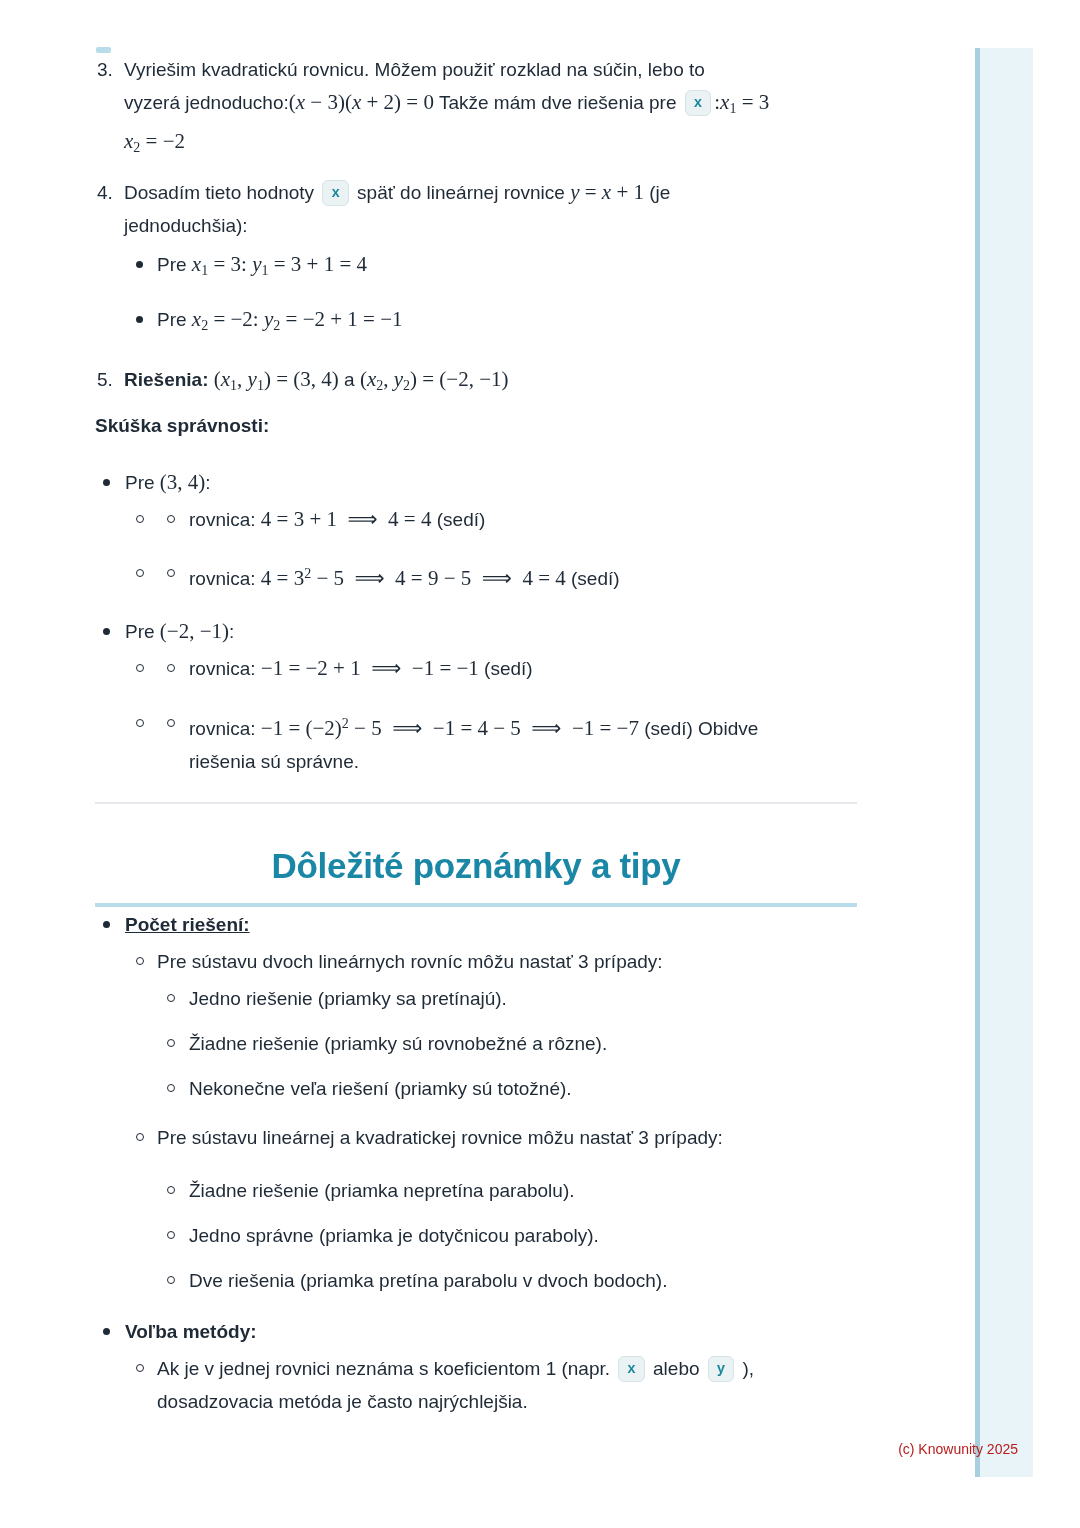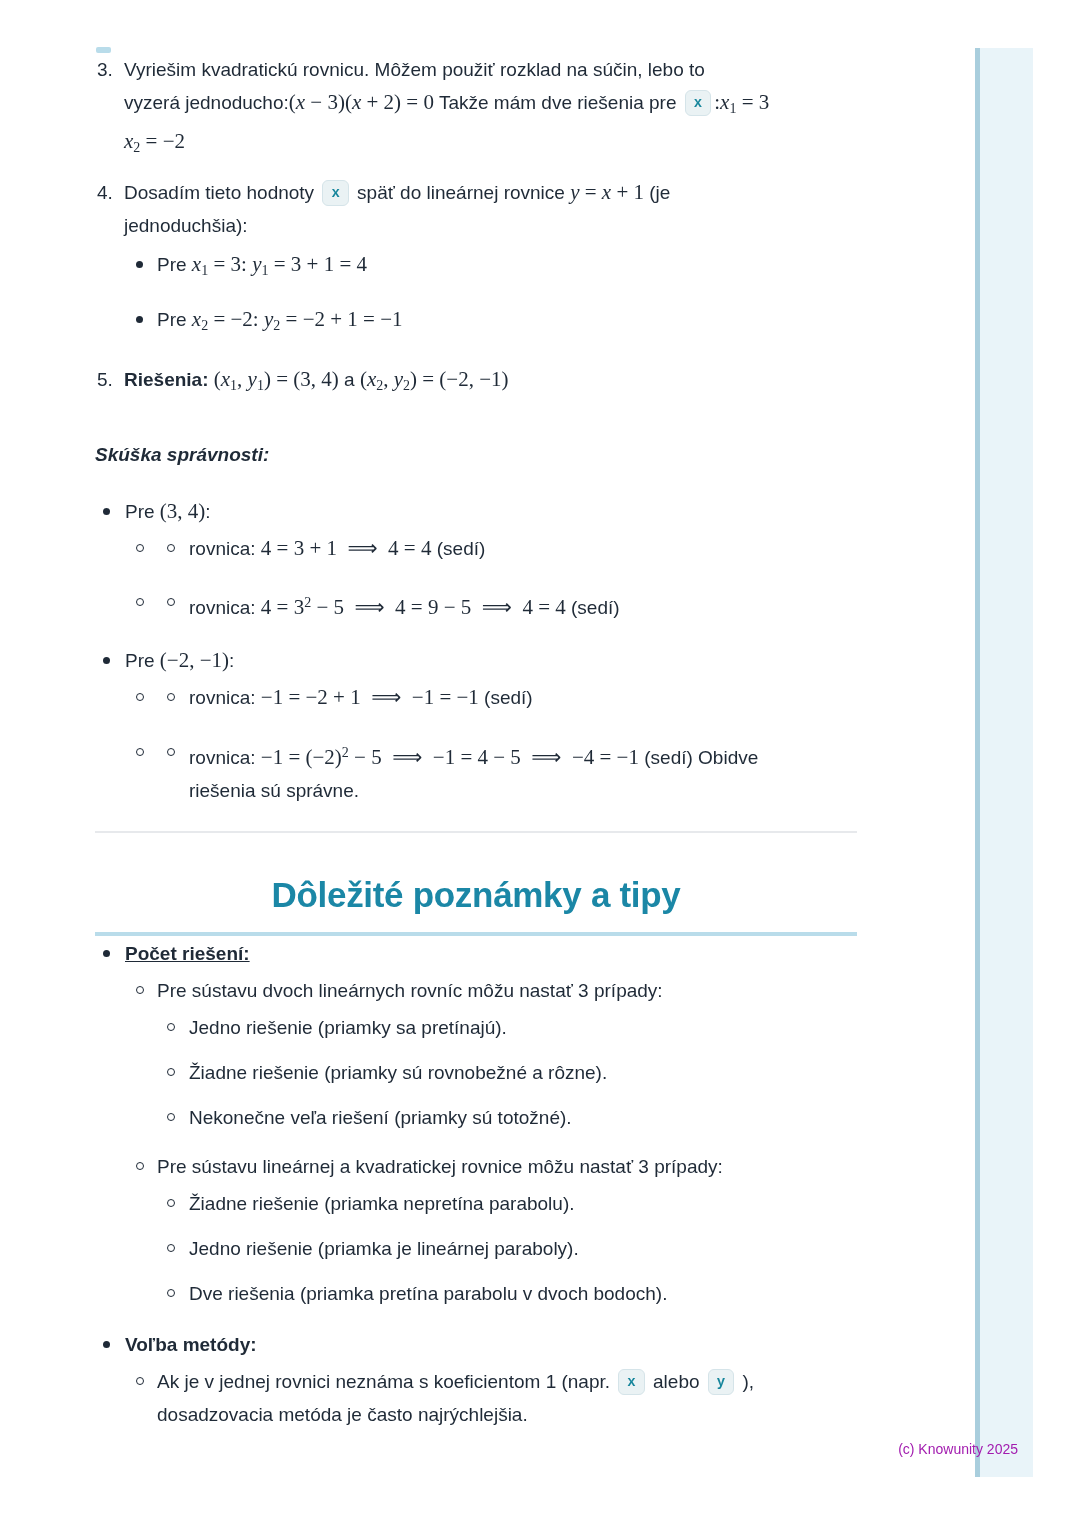--- a/index.html
+++ b/index.html
@@ -63,21 +63,21 @@
       <span class="content"><span>Pre </span><span class="math mi">x</span><span class="sub">1</span><span class="math"> = 3: </span><span class="math mi">y</span><span class="sub">1</span><span class="math"> = 3 + 1 = 4</span></span>
     </div>
     <div class="row" style="padding-left: 62px; margin-top: 16px;">
       <span class="disc" style="left: 41px;"></span>
       <span class="content"><span>Pre </span><span class="math mi">x</span><span class="sub">2</span><span class="math"> = −2: </span><span class="math mi">y</span><span class="sub">2</span><span class="math"> = −2 + 1 = −1</span></span>
     </div>
     <div class="row" style="padding-left: 29px; margin-top: 21px;">
       <span class="num" style="left: 2px;">5.</span>
       <span class="content"><span class="bold">Riešenia: </span><span class="math">(</span><span class="math mi">x</span><span class="sub">1</span><span class="math">, </span><span class="math mi">y</span><span class="sub">1</span><span class="math">) = (3, 4)</span><span> a </span><span class="math">(</span><span class="math mi">x</span><span class="sub">2</span><span class="math">, </span><span class="math mi">y</span><span class="sub">2</span><span class="math">) = (−2, −1)</span></span>
     </div>
-    <div class="row" style="padding-left: 0px; margin-top: 36px; font-style: italic;">
+    <div class="row" style="padding-left: 0px; margin-top: 7px;">
       <span class="content"><span class="bold">Skúška správnosti:</span></span>
     </div>
     <div class="row" style="padding-left: 30px; margin-top: 24px;">
       <span class="disc" style="left: 8px;"></span>
       <span class="content"><span>Pre </span><span class="math">(3, 4)</span><span>:</span></span>
     </div>
     <div class="row" style="padding-left: 94px; margin-top: 4px;">
       <span class="circ" style="left: 41px;"></span>
       <span class="circ" style="left: 72px;"></span>
       <span class="content"><span>rovnica: </span><span class="math">4 = 3 + 1 ⟹ 4 = 4</span><span> (sedí)</span></span>
@@ -92,21 +92,21 @@
       <span class="content"><span>Pre </span><span class="math">(−2, −1)</span><span>:</span></span>
     </div>
     <div class="row" style="padding-left: 94px; margin-top: 4px;">
       <span class="circ" style="left: 41px;"></span>
       <span class="circ" style="left: 72px;"></span>
       <span class="content"><span>rovnica: </span><span class="math">−1 = −2 + 1 ⟹ −1 = −1</span><span> (sedí)</span></span>
     </div>
     <div class="row" style="padding-left: 94px; margin-top: 22px;">
       <span class="circ" style="left: 41px;"></span>
       <span class="circ" style="left: 72px;"></span>
-      <span class="content"><span>rovnica: </span><span class="math">−1 = (−2)</span><span class="sup">2</span><span class="math"> − 5 ⟹ −1 = 4 − 5 ⟹ −4 = −1</span><span> (sedí) Obidve</span><br><span>riešenia sú správne.</span></span>
+      <span class="content"><span>rovnica: </span><span class="math">−1 = (−2)</span><span class="sup">2</span><span class="math"> − 5 ⟹ −1 = 4 − 5 ⟹ −1 = −7</span><span> (sedí) Obidve</span><br><span>riešenia sú správne.</span></span>
     </div>
     <div class="divider" style="background: rgb(231, 233, 236); margin-top: 24px;"></div>
     <div style="margin-top: 41px;">
       <h1 class="doc-h1" style="color: rgb(27, 135, 166);">Dôležité poznámky a tipy</h1>
       <div class="h1-underline" style="background: rgb(185, 220, 234);"></div>
     </div>
     <div class="row" style="padding-left: 30px; margin-top: 1px; text-decoration: underline;">
       <span class="disc" style="left: 8px;"></span>
       <span class="content"><span class="bold">Počet riešení:</span></span>
     </div>
@@ -123,39 +123,39 @@
       <span class="content"><span>Žiadne riešenie (priamky sú rovnobežné a rôzne).</span></span>
     </div>
     <div class="row" style="padding-left: 94px; margin-top: 12px;">
       <span class="circ" style="left: 72px;"></span>
       <span class="content"><span>Nekonečne veľa riešení (priamky sú totožné).</span></span>
     </div>
     <div class="row" style="padding-left: 62px; margin-top: 16px;">
       <span class="circ" style="left: 41px;"></span>
       <span class="content"><span>Pre sústavu lineárnej a kvadratickej rovnice môžu nastať 3 prípady:</span></span>
     </div>
-    <div class="row" style="padding-left: 94px; margin-top: 4px;">
+    <div class="row" style="padding-left: 94px; margin-top: 20px;">
       <span class="circ" style="left: 72px;"></span>
       <span class="content"><span>Žiadne riešenie (priamka nepretína parabolu).</span></span>
     </div>
     <div class="row" style="padding-left: 94px; margin-top: 12px;">
       <span class="circ" style="left: 72px;"></span>
-      <span class="content"><span>Jedno riešenie (priamka je lineárnej paraboly).</span></span>
+      <span class="content"><span>Jedno správne (priamka je dotyčnicou paraboly).</span></span>
     </div>
     <div class="row" style="padding-left: 94px; margin-top: 12px;">
       <span class="circ" style="left: 72px;"></span>
       <span class="content"><span>Dve riešenia (priamka pretína parabolu v dvoch bodoch).</span></span>
     </div>
     <div class="row" style="padding-left: 30px; margin-top: 18px;">
       <span class="disc" style="left: 8px;"></span>
       <span class="content"><span class="bold">Voľba metódy:</span></span>
     </div>
     <div class="row" style="padding-left: 62px; margin-top: 4px;">
       <span class="circ" style="left: 41px;"></span>
       <span class="content"><span>Ak je v jednej rovnici neznáma s koeficientom 1 (napr. </span><span class="codeb" style="background: rgb(234, 242, 244); border: 1px solid rgb(213, 228, 233); color: rgb(23, 134, 156);">x</span><span> alebo </span><span class="codeb" style="background: rgb(234, 242, 244); border: 1px solid rgb(213, 228, 233); color: rgb(23, 134, 156);">y</span><span> ),</span><br><span>dosadzovacia metóda je často najrýchlejšia.</span></span>
     </div>
   </div>
 
 <div class="fragment" style="background: rgb(185, 220, 234);"></div>
 
 <div class="side-panel" style="background: rgb(233, 244, 249); border-left-color: rgb(169, 206, 221);"></div>
 
-<div class="copyright" style="color: #a21caf;">(c) Knowunity 2025</div>
+<div class="copyright" style="color: #b91c1c;">(c) Knowunity 2025</div>
 
 </body></html>

